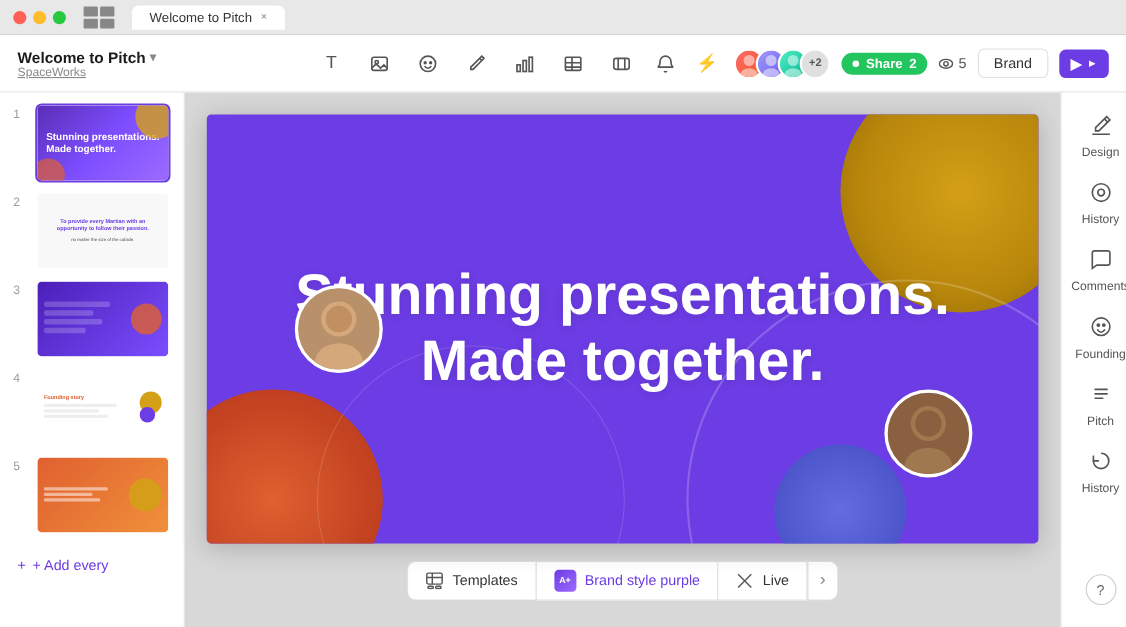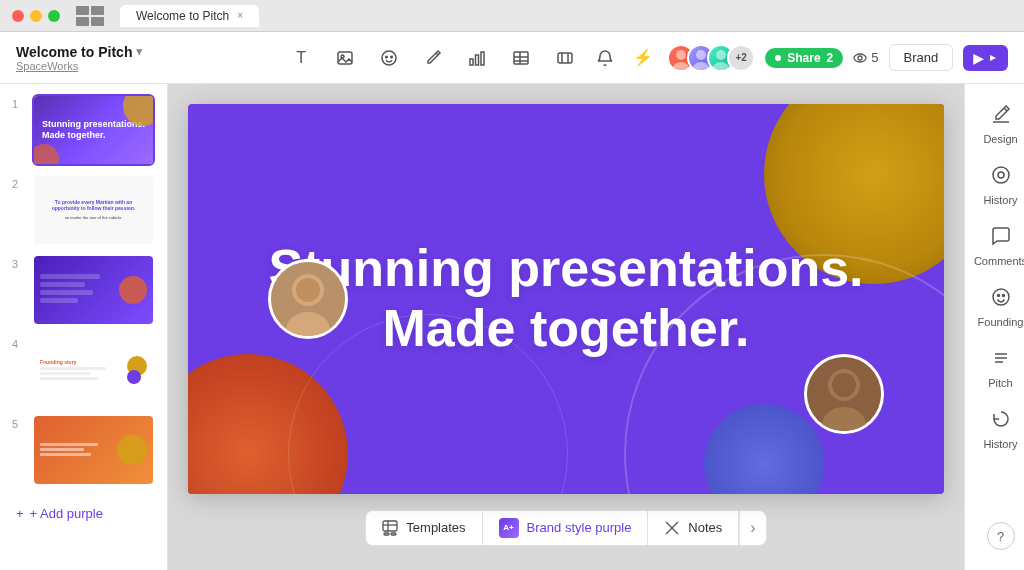--- a/index.html
+++ b/index.html
@@ -500,21 +500,21 @@
             <div class="s5-line" style="width:60%"></div>
             <div class="s5-line" style="width:70%"></div>
           </div>
           <div class="s5-blob"></div>
         </div>
       </div>
     </div>
 
     <div class="add-slide-btn">
       <span>+</span>
-      <span>+ Add purple</span>
+      <span>+ Add every</span>
     </div>
   </div>
 
   <div class="canvas-area">
     <div class="slide-canvas">
 
       <div class="canvas-blob-gold-tr"></div>
       <div class="canvas-blob-orange-bl"></div>
       <div class="canvas-blob-blue-br"></div>
       <div class="canvas-circle-large"></div>
@@ -555,21 +555,21 @@
         <div class="brand-color-dot">
           <span style="font-size:8px;font-weight:700;">A+</span>
         </div>
         <span class="brand-text">Brand style purple</span>
       </button>
       <button class="bottom-btn image-btn">
         <svg width="16" height="16" viewBox="0 0 16 16" fill="none" stroke="#555" stroke-width="1.3">
             <line x1="2" y1="14" x2="14" y2="2"></line>
             <line x1="14" y1="14" x2="2" y2="2"></line>
           </svg>
-        <span>Notes</span>
+        <span>Live</span>
       </button>
       <button class="bottom-btn chevron-btn">
         <span style="font-size:16px;color:#888;">›</span>
       </button>
     </div>
   </div>
 
   <div class="right-panel">
     <div class="right-panel-item">
       <span class="right-panel-icon">

